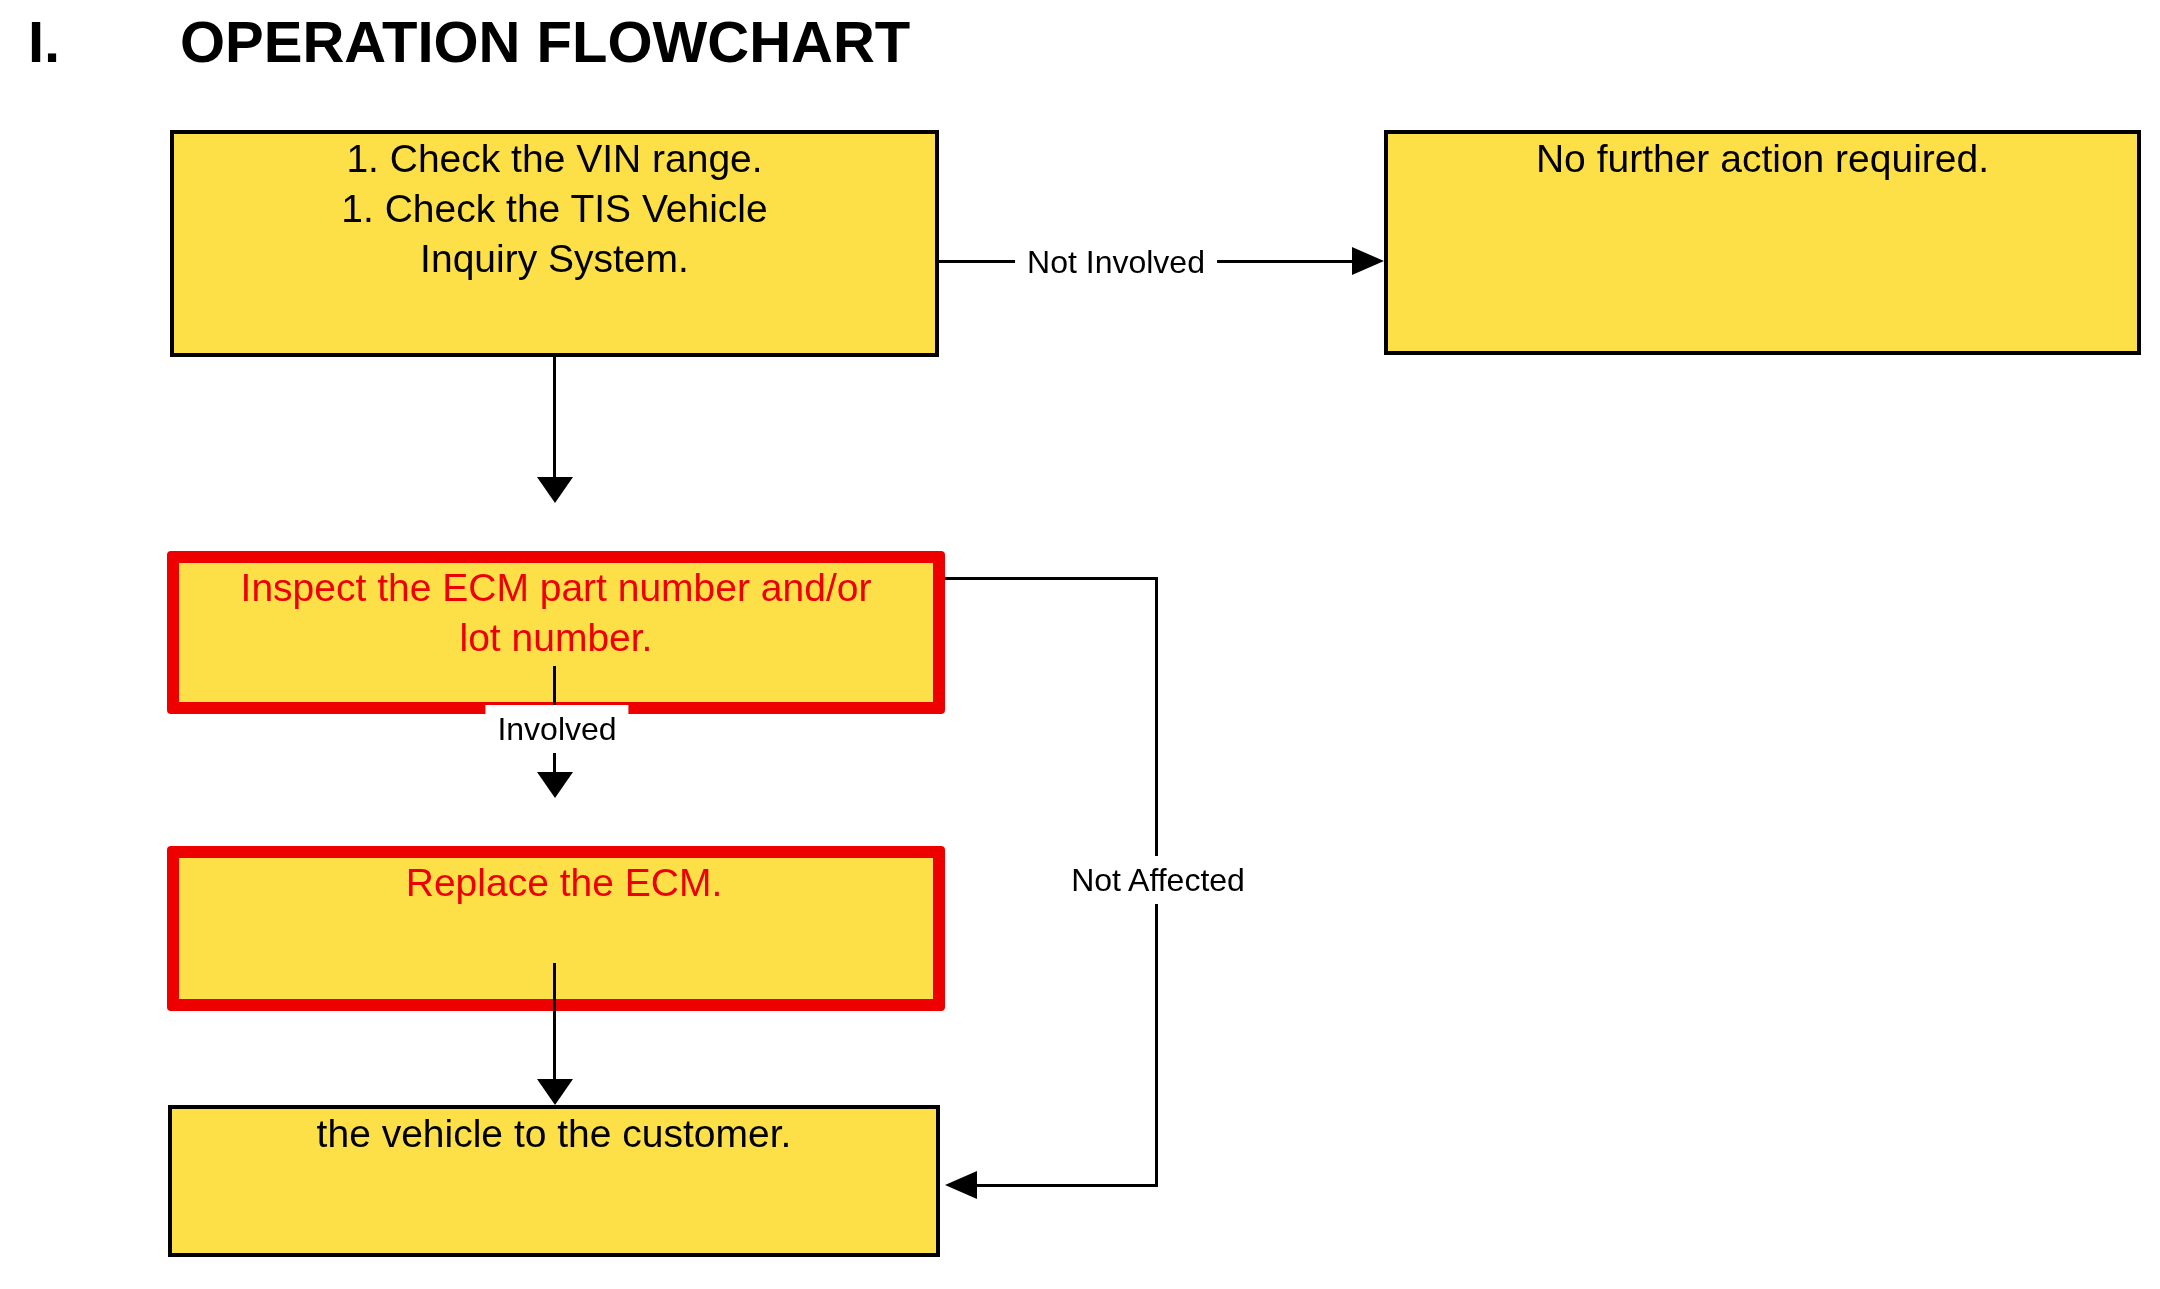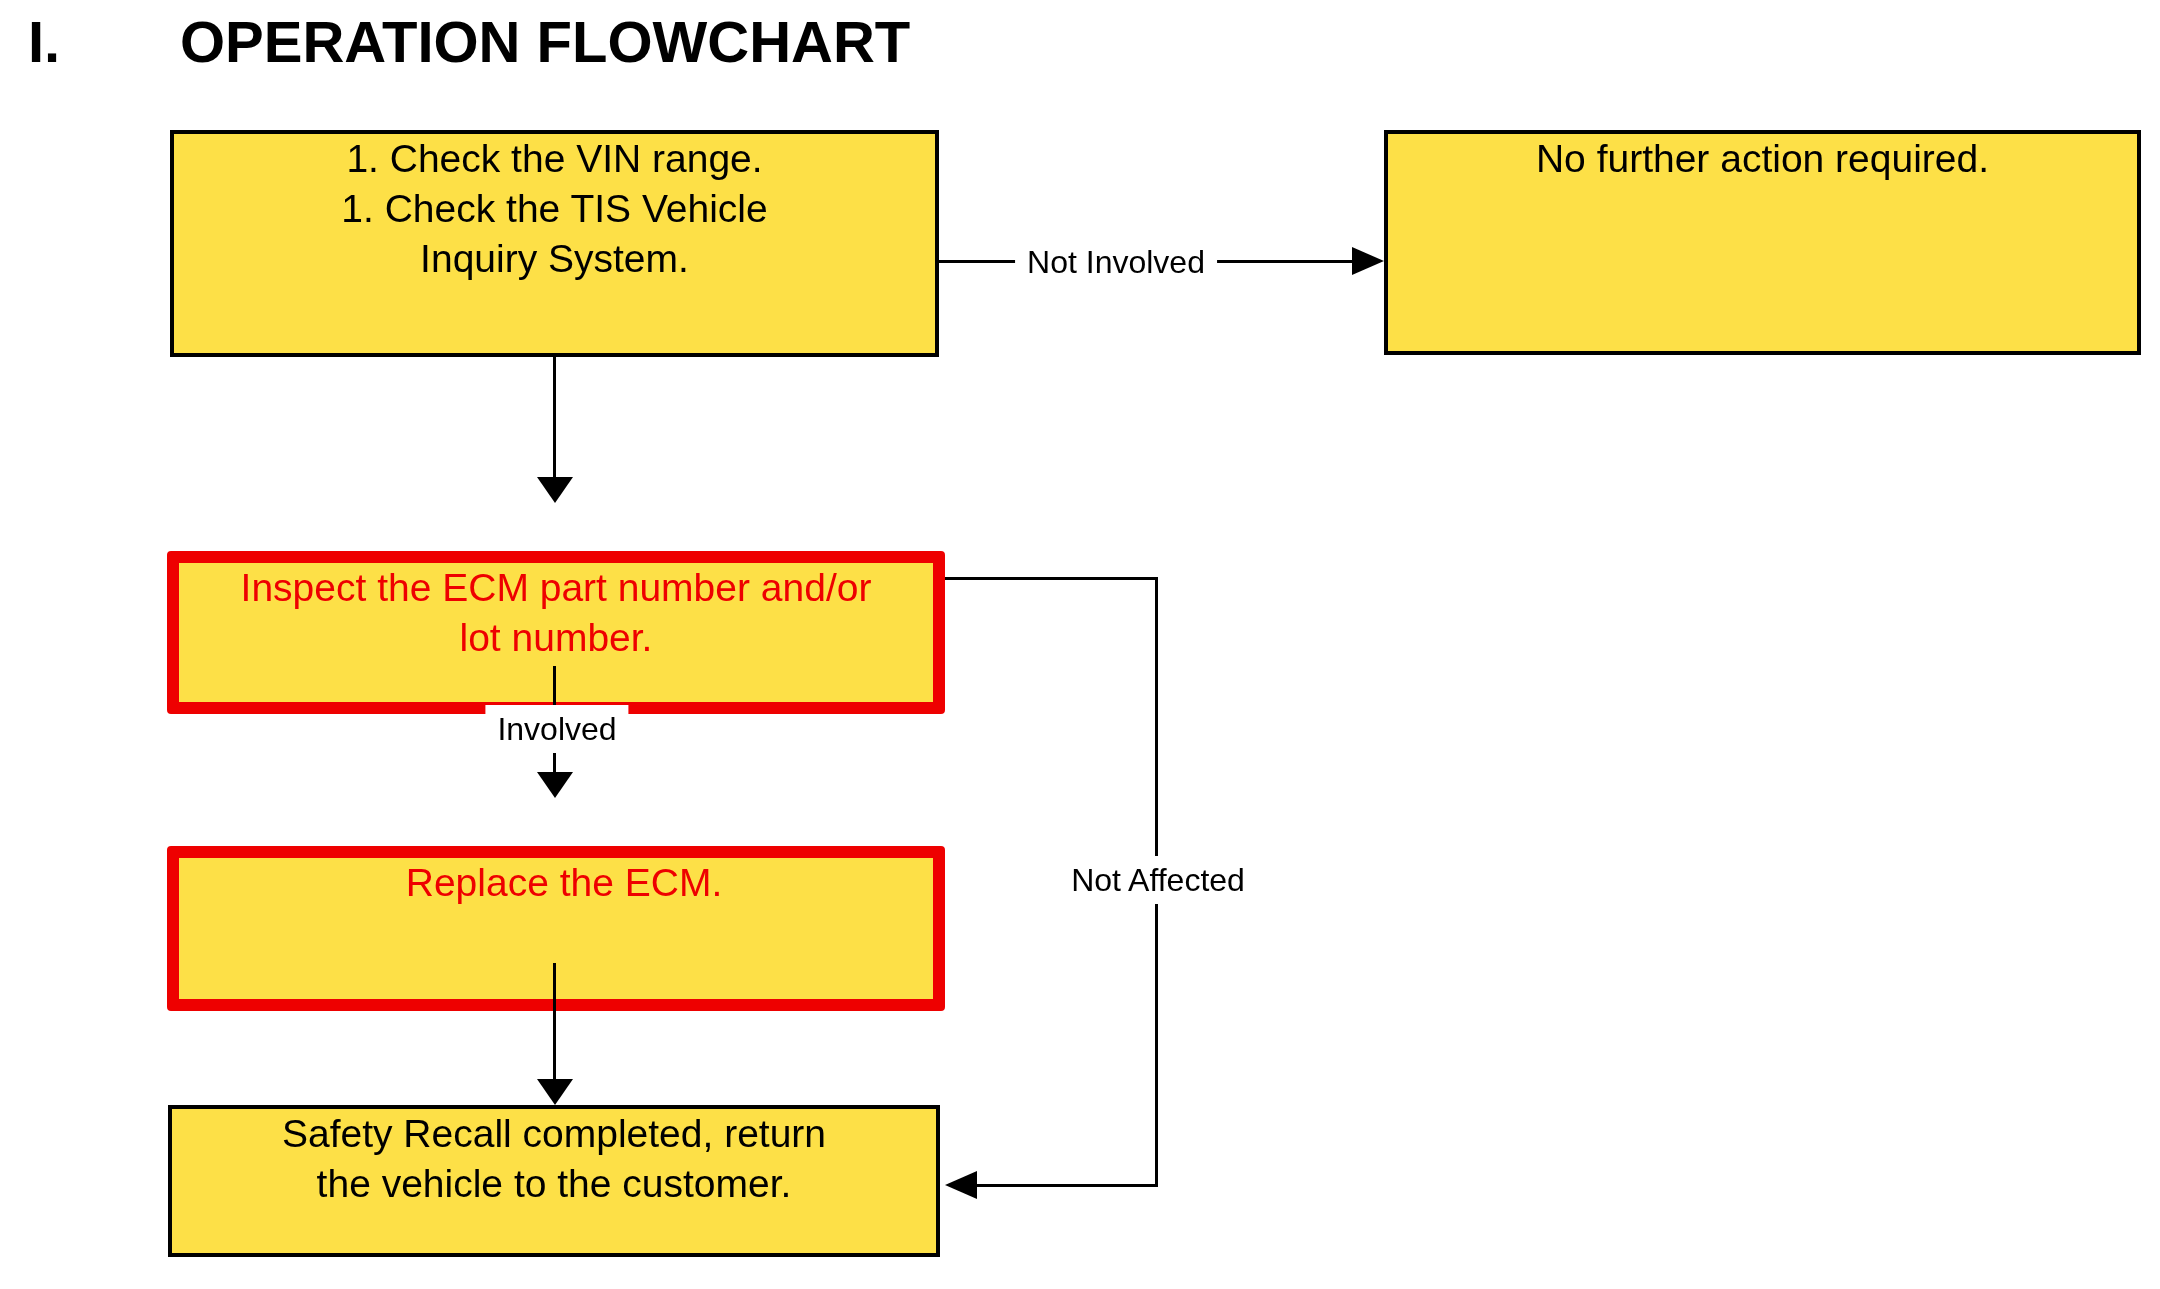--- a/index.html
+++ b/index.html
@@ -136,21 +136,20 @@
   <div class="flow-box red box-inspect">
     <div>Inspect the ECM part number and/or</div>
     <div>lot number.</div>
   </div>
 
   <div class="flow-box red box-replace">
     <div>Replace the ECM.</div>
   </div>
 
   <div class="flow-box box-complete">
-    <div>Safety Recall completed, return</div>
     <div>the vehicle to the customer.</div>
   </div>
 
   <div class="line hline-not-involved"></div>
   <div class="arrow right arrow-to-noaction"></div>
   <span class="edge-label label-not-involved">Not Involved</span>
 
   <div class="line vline-verify-down"></div>
   <div class="arrow down arrow-to-inspect"></div>
 

